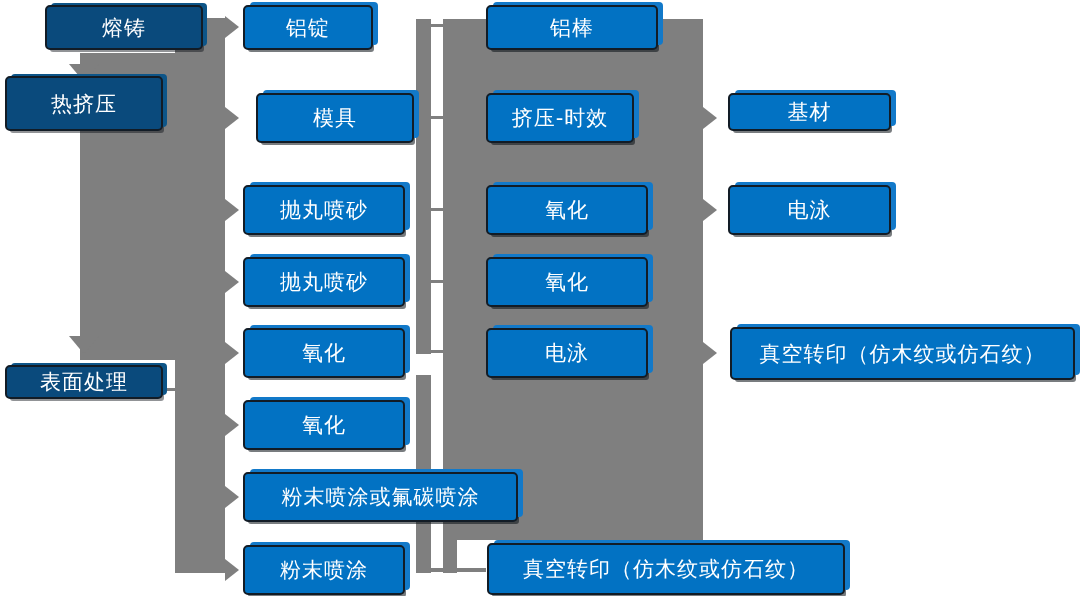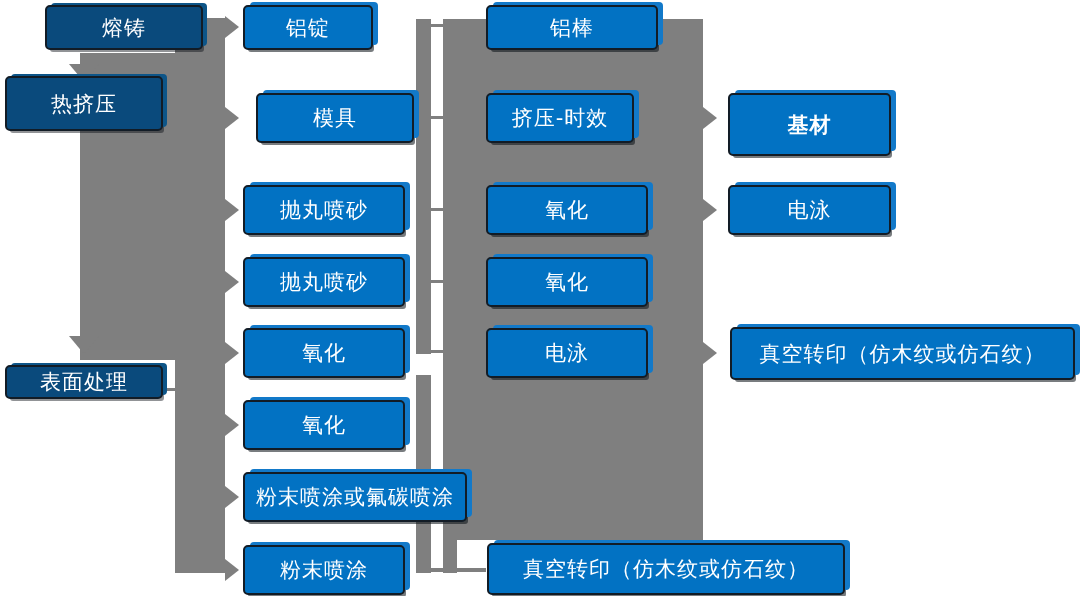--- a/index.html
+++ b/index.html
@@ -112,21 +112,21 @@
       </div>
       <div class="node light" style="left: 243px; top: 257px; width: 162px; height: 50px;">
         <span class="node-label">抛丸喷砂</span>
       </div>
       <div class="node light" style="left: 243px; top: 328px; width: 162px; height: 50px;">
         <span class="node-label">氧化</span>
       </div>
       <div class="node light" style="left: 243px; top: 400px; width: 162px; height: 50px;">
         <span class="node-label">氧化</span>
       </div>
-      <div class="node light" style="left: 243px; top: 472px; width: 224px; height: 50px;">
+      <div class="node light" style="left: 243px; top: 472px; width: 275px; height: 50px;">
         <span class="node-label">粉末喷涂或氟碳喷涂</span>
       </div>
       <div class="node light" style="left: 243px; top: 545px; width: 162px; height: 50px;">
         <span class="node-label">粉末喷涂</span>
       </div>
       <div class="node light" style="left: 486px; top: 5px; width: 172px; height: 45px;">
         <span class="node-label">铝棒</span>
       </div>
       <div class="node light" style="left: 486px; top: 93px; width: 148px; height: 50px;">
         <span class="node-label">挤压-时效</span>
@@ -136,21 +136,21 @@
       </div>
       <div class="node light" style="left: 486px; top: 257px; width: 162px; height: 50px;">
         <span class="node-label">氧化</span>
       </div>
       <div class="node light" style="left: 486px; top: 328px; width: 162px; height: 50px;">
         <span class="node-label">电泳</span>
       </div>
       <div class="node light" style="left: 487px; top: 543px; width: 358px; height: 52px;">
         <span class="node-label">真空转印（仿木纹或仿石纹）</span>
       </div>
-      <div class="node light" style="left: 728px; top: 93px; width: 163px; height: 63px; font-weight: bold;">
+      <div class="node light" style="left: 728px; top: 93px; width: 163px; height: 38px;">
         <span class="node-label">基材</span>
       </div>
       <div class="node light" style="left: 728px; top: 185px; width: 163px; height: 50px;">
         <span class="node-label">电泳</span>
       </div>
       <div class="node light" style="left: 730px; top: 327px; width: 345px; height: 53px;">
         <span class="node-label">真空转印（仿木纹或仿石纹）</span>
       </div>
     </div>
 

